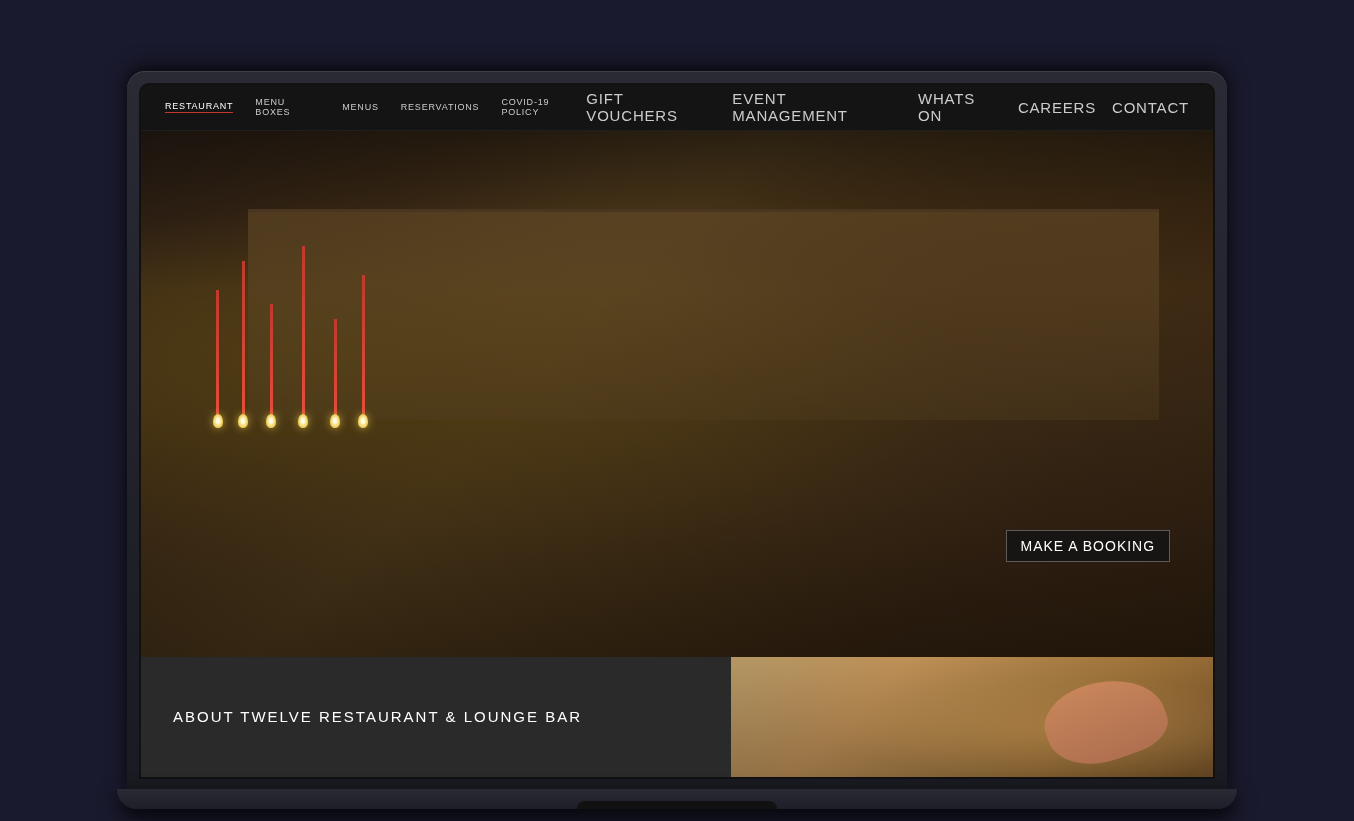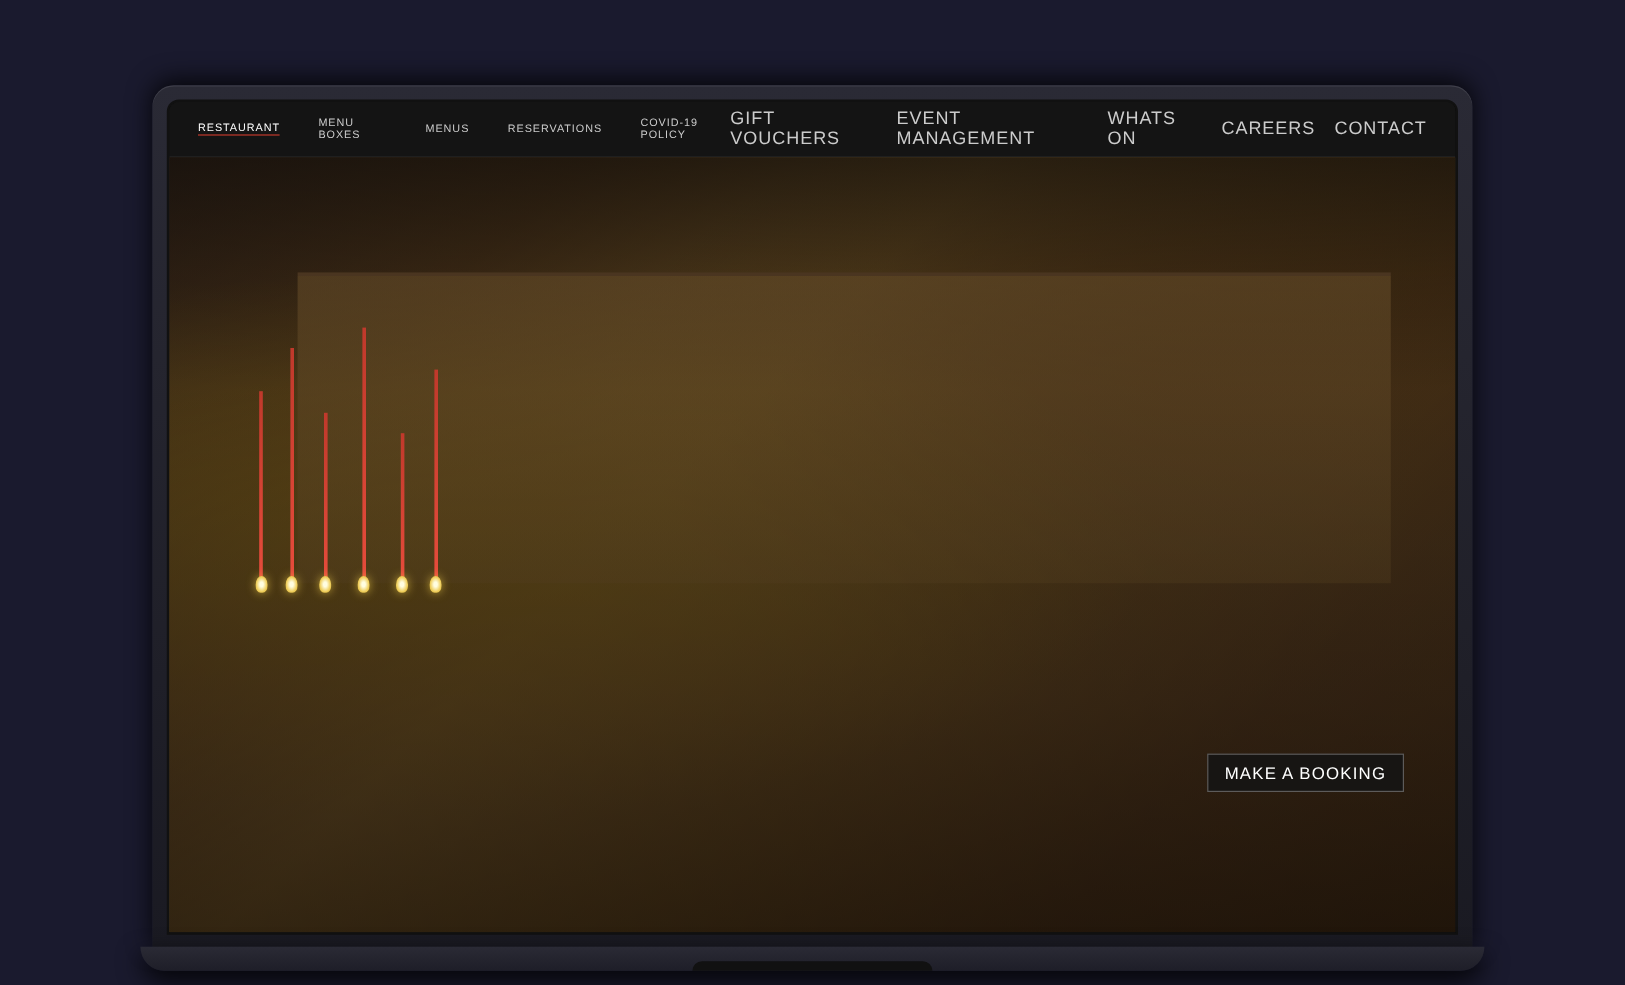--- a/index.html
+++ b/index.html
@@ -83,21 +83,21 @@
       background: rgba(20, 20, 20, 0.95);
       padding: 0 24px;
       height: 46px;
       flex-shrink: 0;
       border-bottom: 1px solid rgba(255,255,255,0.05);
     }
 
     .nav-left {
       display: flex;
       align-items: center;
-      gap: 32px;
+      gap: 22px;
     }
 
     .nav-left a {
       color: #ccc;
       text-decoration: none;
       font-size: 9px;
       letter-spacing: 0.8px;
       font-weight: 400;
       text-transform: uppercase;
     }
@@ -336,20 +336,29 @@
               <div class="bulb" style="left:35%; height:40%;"></div>
               <div class="bulb" style="left:50%; height:60%;"></div>
               <div class="bulb" style="left:65%; height:35%;"></div>
               <div class="bulb" style="left:78%; height:50%;"></div>
             </div>
           </div>
 
           <button class="make-booking-btn">Make a Booking</button>
         </div>
 
+        <div class="bottom-section">
+          <div class="about-panel">
+            <h2 class="about-title">ABOUT TWELVE RESTAURANT &amp; LOUNGE BAR</h2>
+          </div>
+          <div class="photo-panel">
+            <div class="photo-panel-overlay"></div>
+            <div class="hand-shape"></div>
+          </div>
+        </div>
 
       </div>
     </div>
   </div>
   <div class="laptop-base">
     <div class="laptop-notch"></div>
   </div>
 </div>
 
 </body></html>

